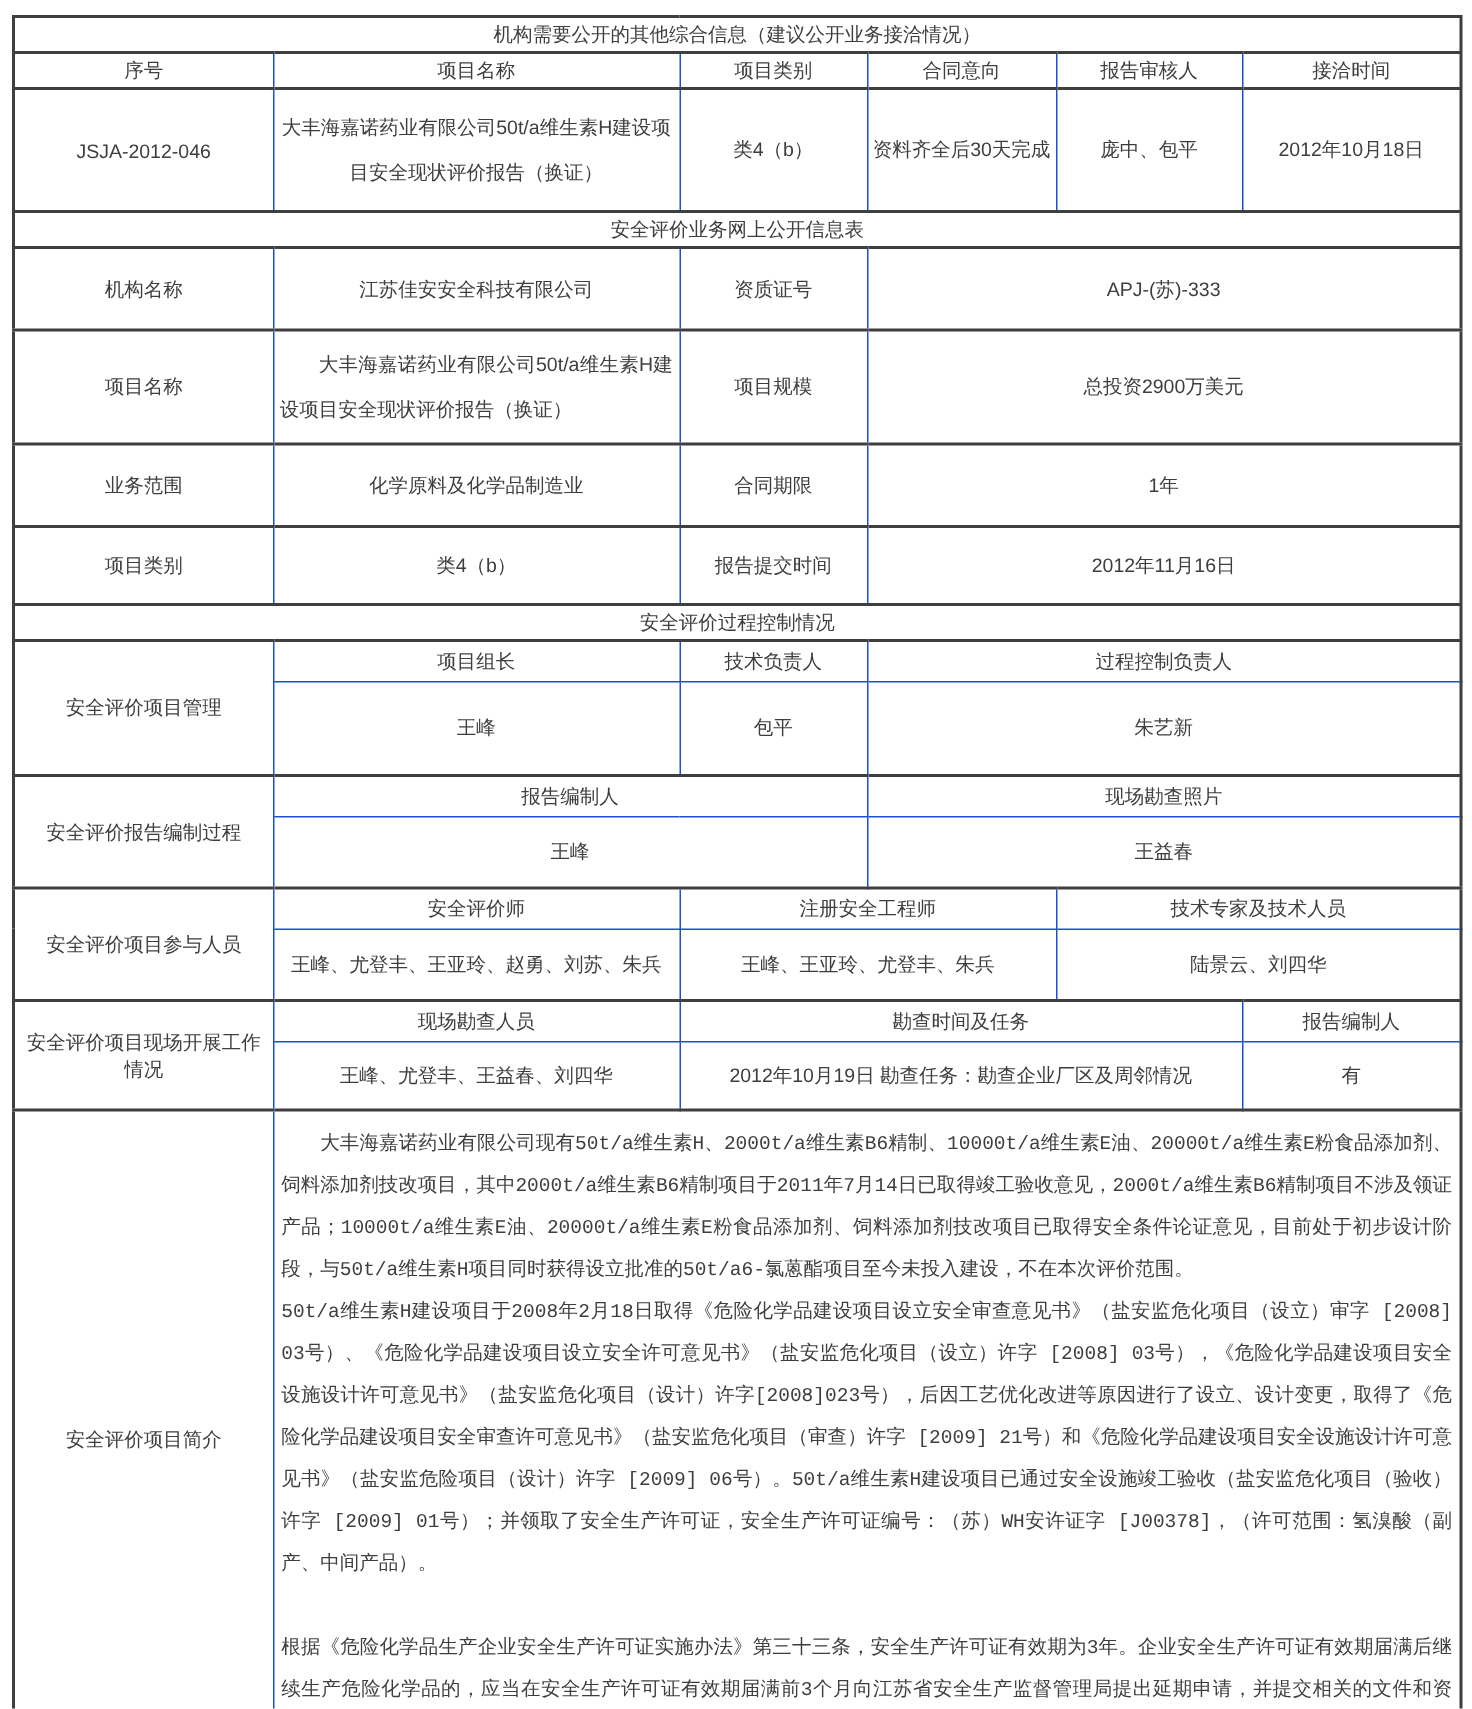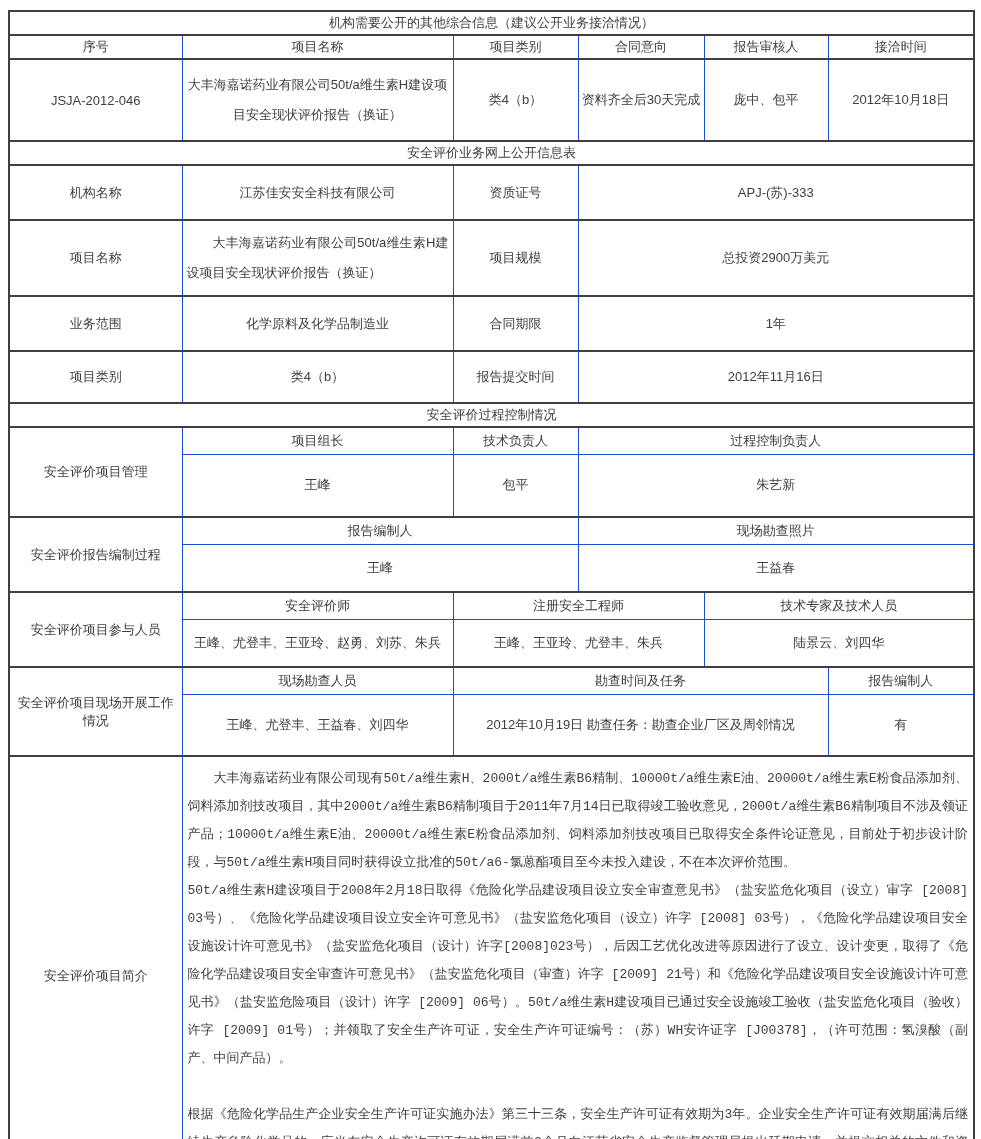--- a/index.html
+++ b/index.html
@@ -42,21 +42,21 @@
   tr.major > td, tr.major > th { border-top: 2px solid #3f3f3f; }
   tr.h-title  { height: 23px; margin-left: 10px; }
   tr.h-head   { height: 18px; }
   tr.h-row1   { height: 82px; }
   tr.h-55     { height: 55px; }
   tr.h-76     { height: 76px; }
   tr.h-52     { height: 52px; }
   tr.h-sub    { height: 27px; }
   tr.h-63     { height: 63px; }
   tr.h-48     { height: 48px; }
-  tr.h-50     { height: 62px; }
+  tr.h-50     { height: 46px; }
   .lh30 { line-height: 30px; }
   .wrap-indent {
     text-align: justify;
     text-indent: 2em;
     line-height: 30px;
     padding: 0 4px;
   }
   td.summary-cell {
     text-align: justify;
     vertical-align: middle;

